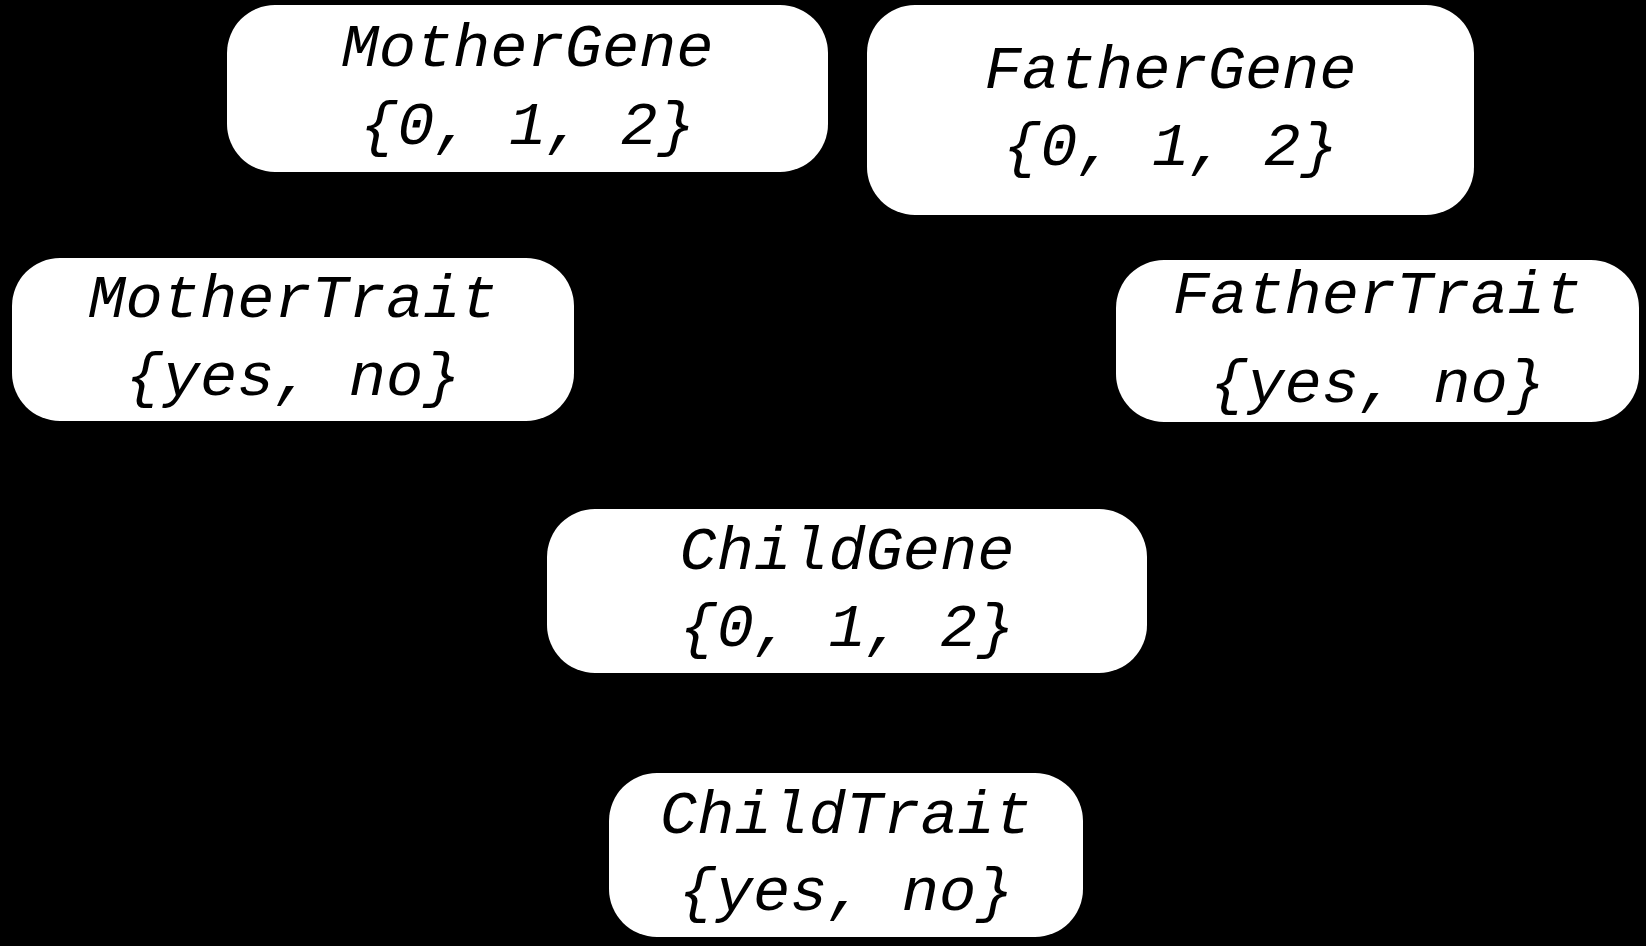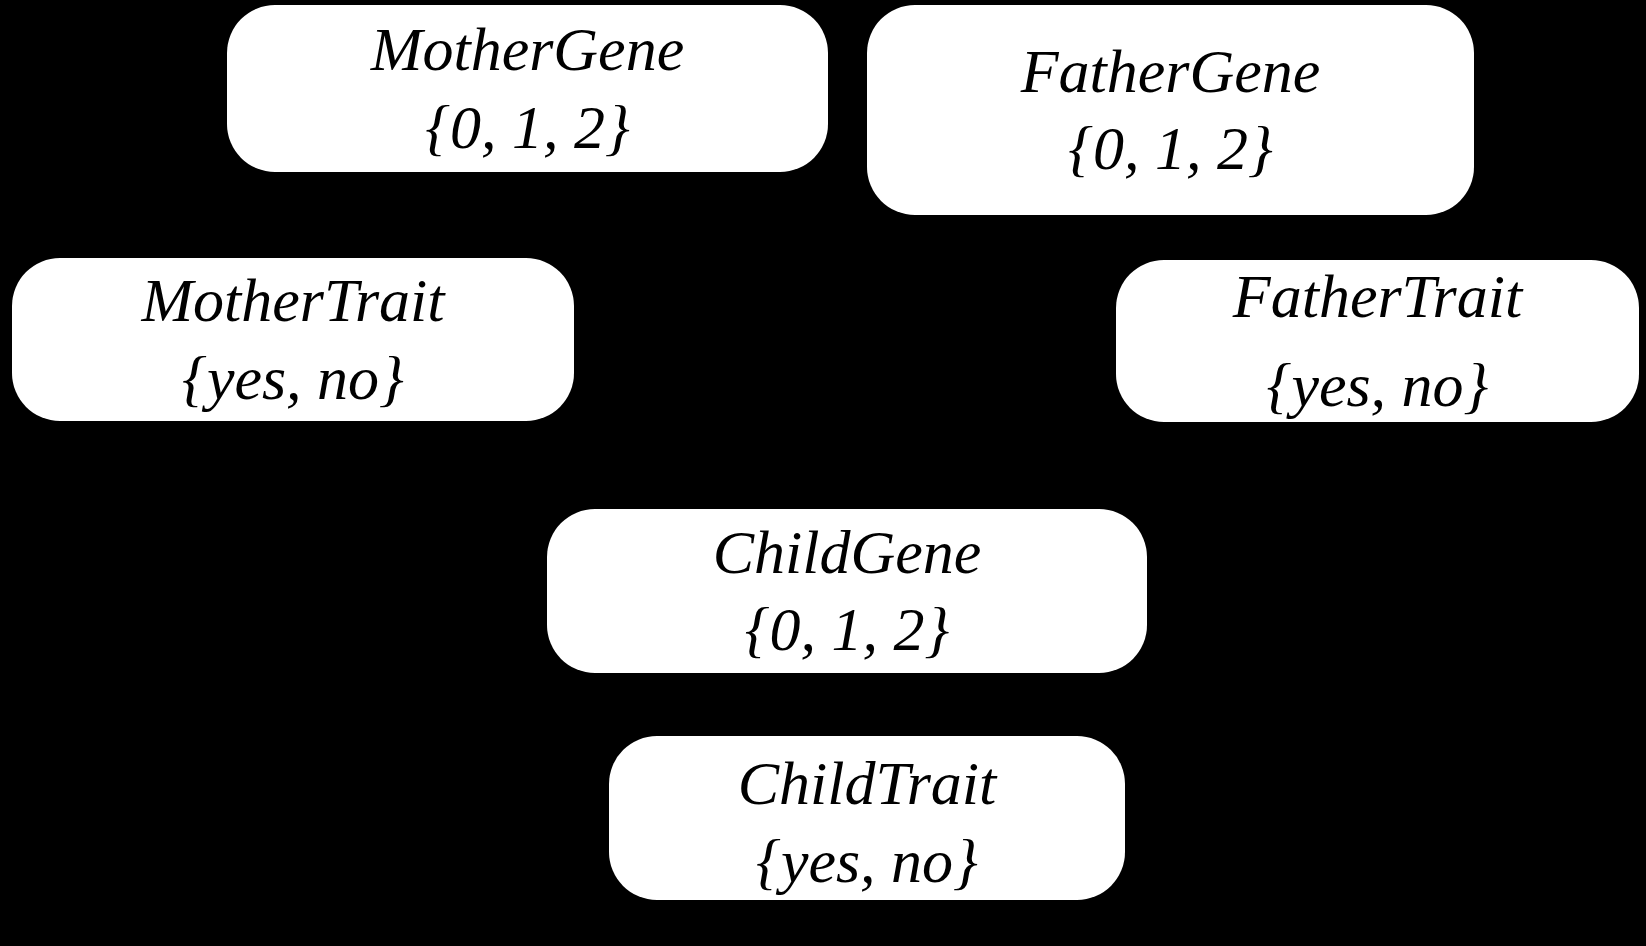--- a/index.html
+++ b/index.html
@@ -11,21 +11,21 @@
     margin: 0;
     padding: 0;
     background: var(--bg);
   }
   .canvas {
     position: relative;
     width: 1646px;
     height: 946px;
     background: var(--bg);
     overflow: hidden;
-    font-family: Liberation Serif, serif;
+    font-family: Liberation Mono, monospace;
   }
   .node {
     position: absolute;
     background: var(--node-fill);
     color: var(--node-text);
     border-radius: 48px;
     display: flex;
     flex-direction: column;
     align-items: center;
     justify-content: center;
@@ -37,21 +37,21 @@
   }
   .node-label, .node-domain {
     display: block;
   }
   
   .node-mother-gene  { left: 227px;  top: 5px;   width: 601px; height: 167px; }
   .node-father-gene  { left: 867px;  top: 5px;   width: 607px; height: 210px; }
   .node-mother-trait { left: 12px;   top: 258px; width: 562px; height: 163px; }
   .node-father-trait { left: 1116px; top: 260px; width: 523px; height: 162px; gap: 12px; }
   .node-child-gene   { left: 547px;  top: 509px; width: 600px; height: 164px; }
-  .node-child-trait  { left: 609px;  top: 736px; width: 516px; height: 164px; justify-content: flex-end; }
+  .node-child-trait  { left: 609px;  top: 773px; width: 474px; height: 164px; }
 </style>
 </head>
 <body>
 
 <div class="canvas">
 
   <div class="node node-mother-gene">
     <span class="node-label">MotherGene</span>
     <span class="node-domain">{0, 1, 2}</span>
   </div>

